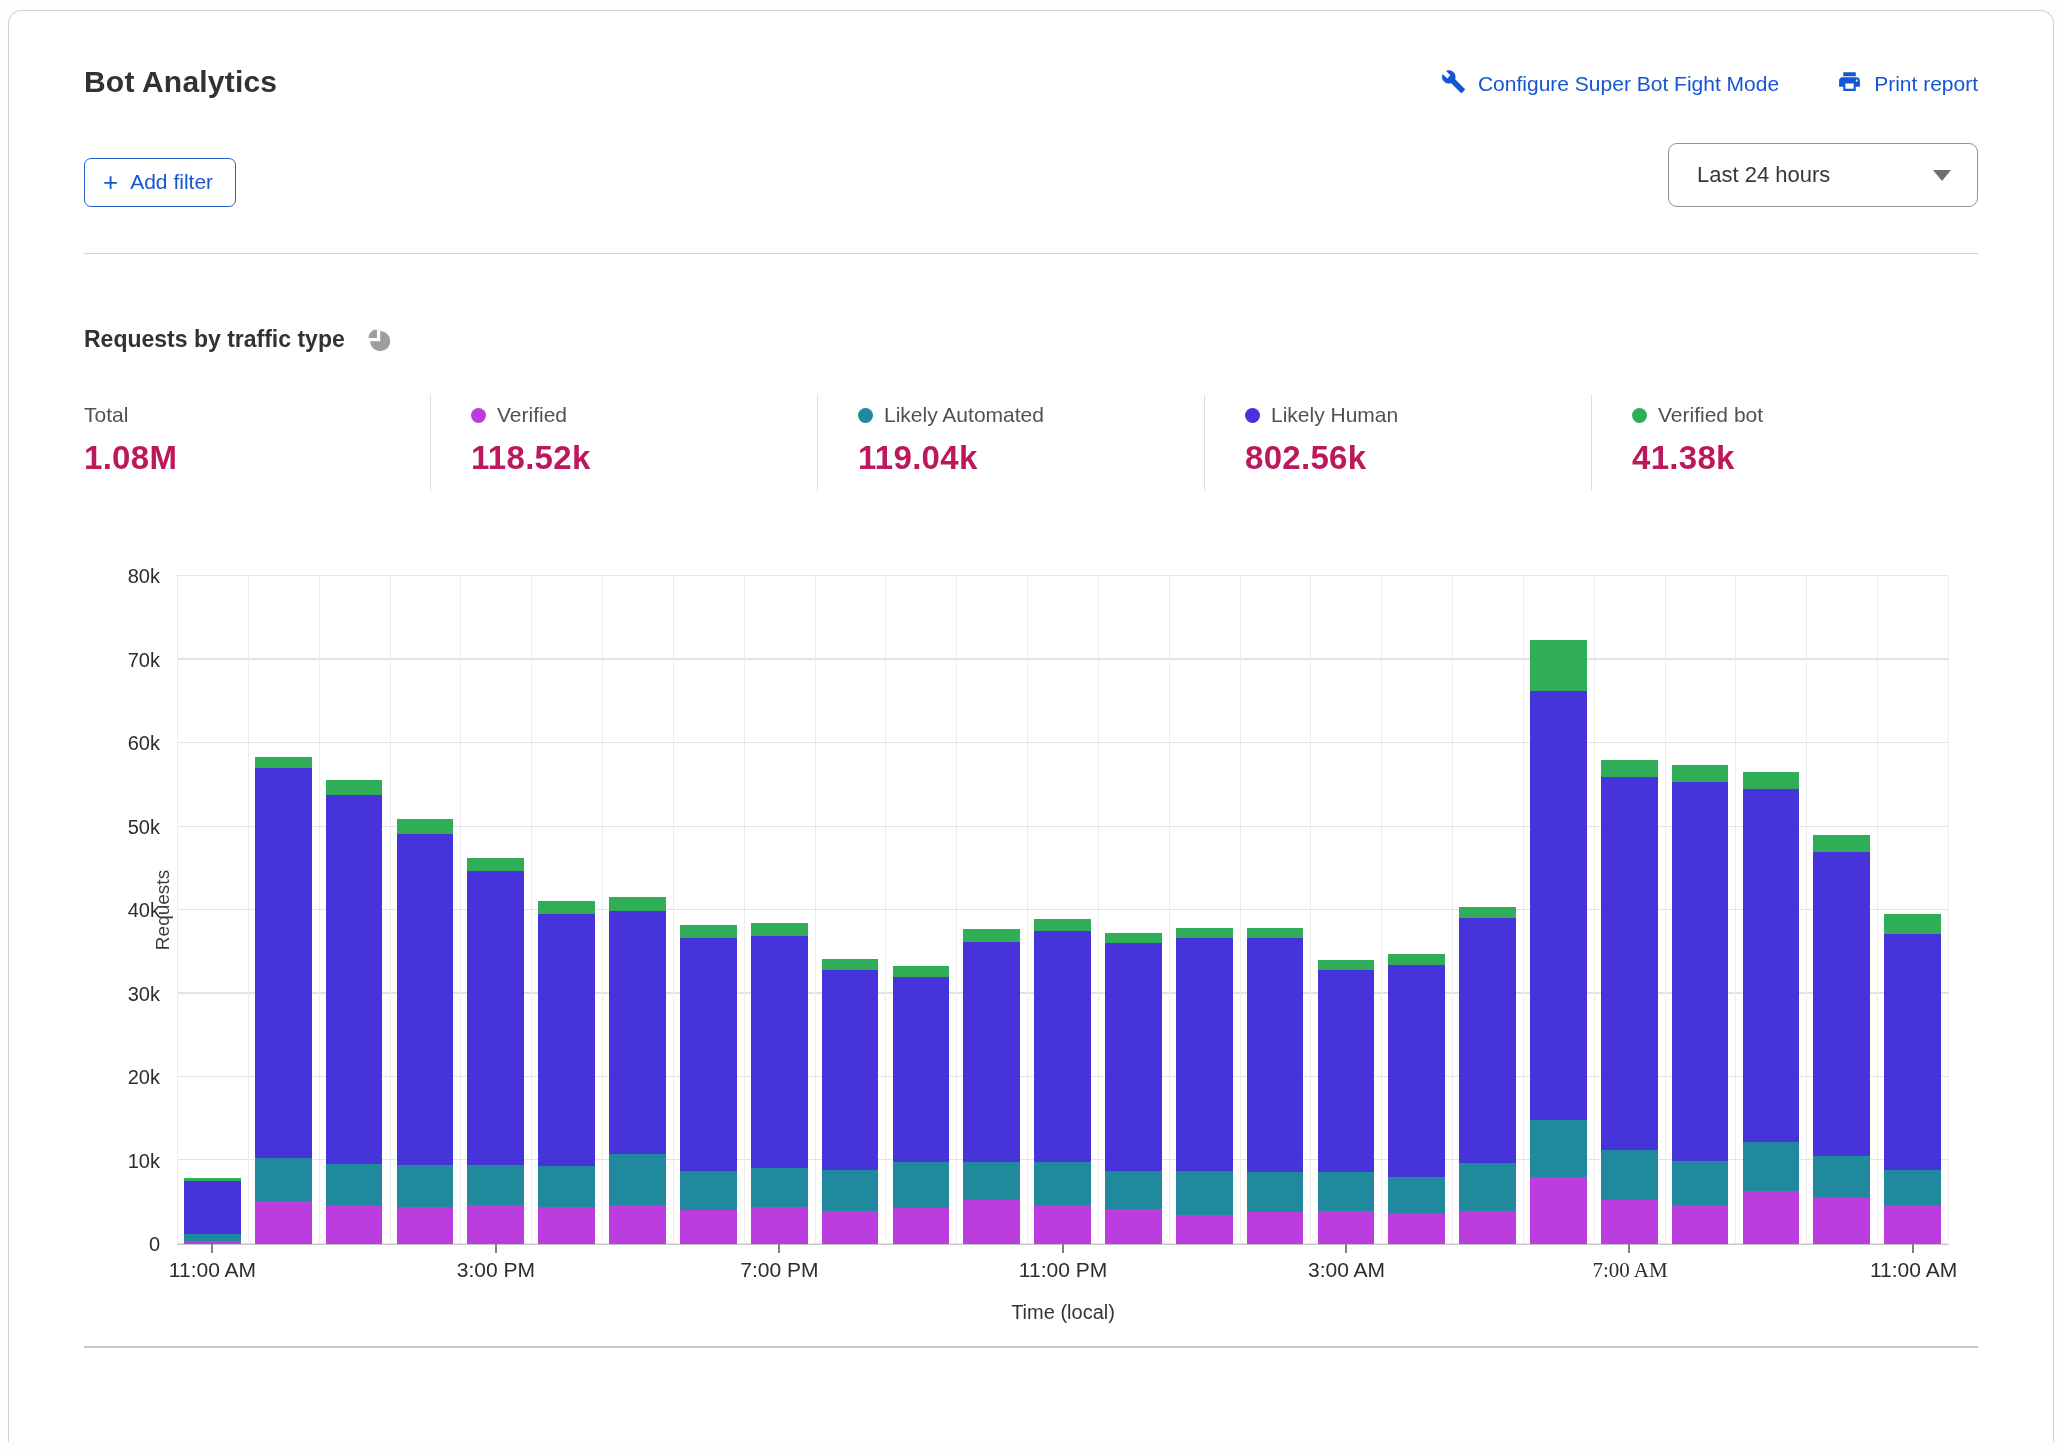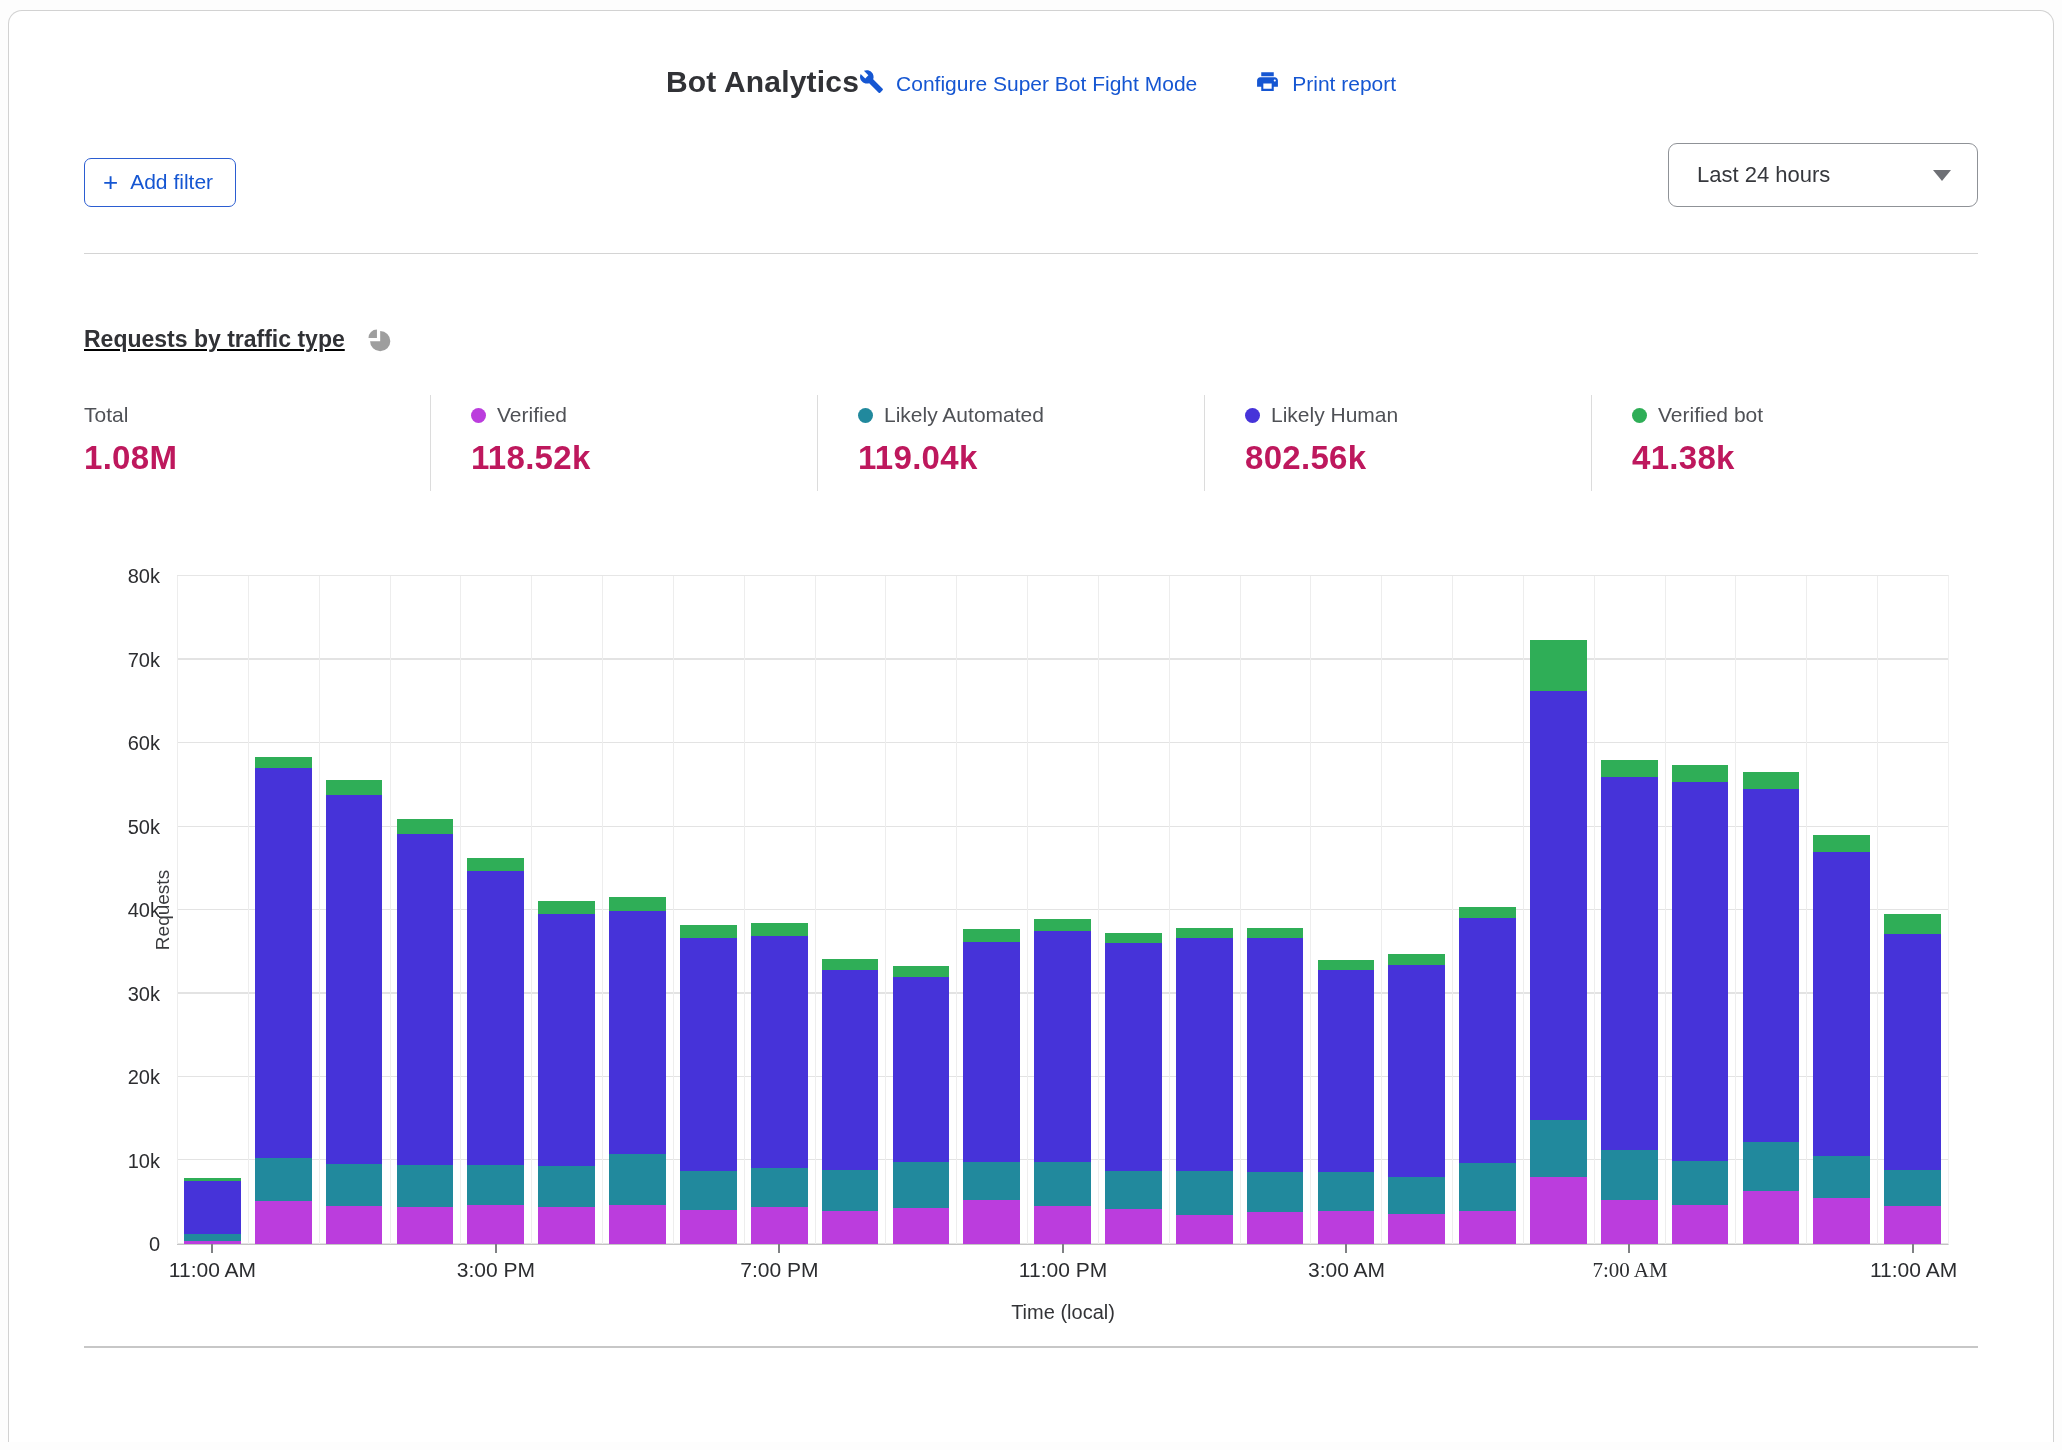--- a/index.html
+++ b/index.html
@@ -3,42 +3,42 @@
 <meta charset="utf-8">
 <style>
   * { margin:0; padding:0; box-sizing:border-box; }
   html,body { width:2062px; height:1450px; background:#fdfdfd; font-family:"Liberation Sans", sans-serif; overflow:hidden; }
   .card {
     position:absolute; left:8px; top:10px; width:2046px; height:1432px;
     background:#fff; border:1px solid #d2d2d2; border-radius:14px 14px 0 0; border-bottom:none;
   }
   
   .card-header { padding:54px 75px 0 75px; }
-  .header-row1 { display:flex; justify-content:center; align-items:flex-start; }
+  .header-row1 { display:flex; justify-content:space-between; align-items:flex-start; }
   .page-title { font-size:30px; font-weight:700; color:#313236; letter-spacing:.2px; }
   .header-links { display:flex; gap:58px; align-items:center; padding-top:4px; }
   .hlink { display:flex; align-items:center; gap:12px; color:#1556d2; font-size:21px; cursor:pointer; text-decoration:none; }
   .hlink svg { width:25px; height:25px; fill:#1556d2; }
   .header-row2 { display:flex; justify-content:space-between; align-items:flex-end; margin-top:44px; }
   .add-filter-btn {
     display:flex; align-items:center; gap:12px; background:#fff; color:#1556d2;
     border:1.6px solid #2b5dd1; border-radius:7px; padding:11px 22px 12px 18px;
     font-size:21px; cursor:pointer; font-family:inherit;
   }
   .add-filter-btn .plus { font-size:26px; font-weight:500; line-height:20px; }
   .time-select {
     width:310px; height:64px; border:1.6px solid #8f9297; border-radius:9px; background:#fff;
     display:flex; align-items:center; justify-content:space-between; padding:0 26px 0 28px;
     font-size:22px; color:#36383d; cursor:pointer;
   }
   .caret-down { width:0; height:0; border-left:9px solid transparent; border-right:9px solid transparent; border-top:11px solid #6e7075; }
   .header-divider { margin-top:46px; border-top:1px solid #d4d4d4; }
   
   .report { padding:0 75px; }
-  .section-head { display:flex; align-items:center; gap:20px; margin-top:72px;text-decoration:underline; }
+  .section-head { display:flex; align-items:center; gap:20px; margin-top:72px; }
   .section-title { font-size:23px; font-weight:700; color:#313236; }
   .pie-icon svg { width:27px; height:27px; display:block; }
   
   .stats-row { display:flex; margin-top:42px; }
   .stat { flex:1; padding:8px 0 14px 0; }
   .stat + .stat { border-left:1px solid #dcdcdc; padding-left:40px; }
   .stat-label-row { display:flex; align-items:center; gap:11px; }
   .legend-dot { width:15px; height:15px; border-radius:50%; flex:0 0 auto; }
   .stat-label { font-size:21px; color:#4f5156; }
   .stat-value { font-size:33px; font-weight:700; color:#be185d; margin-top:12px; letter-spacing:.3px; }

